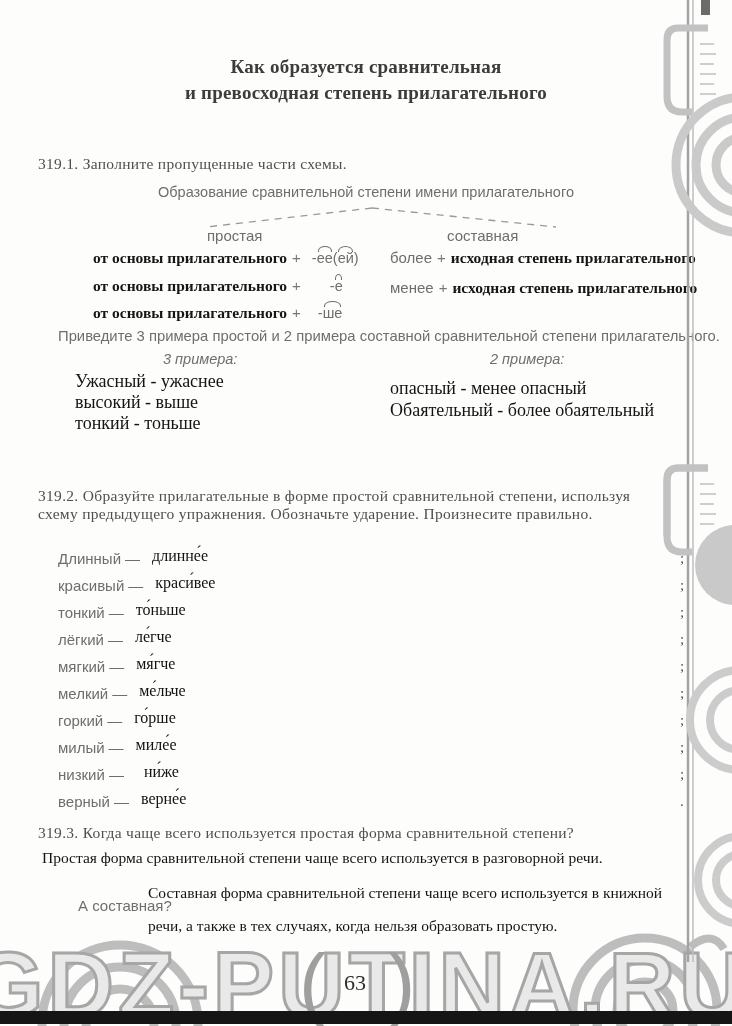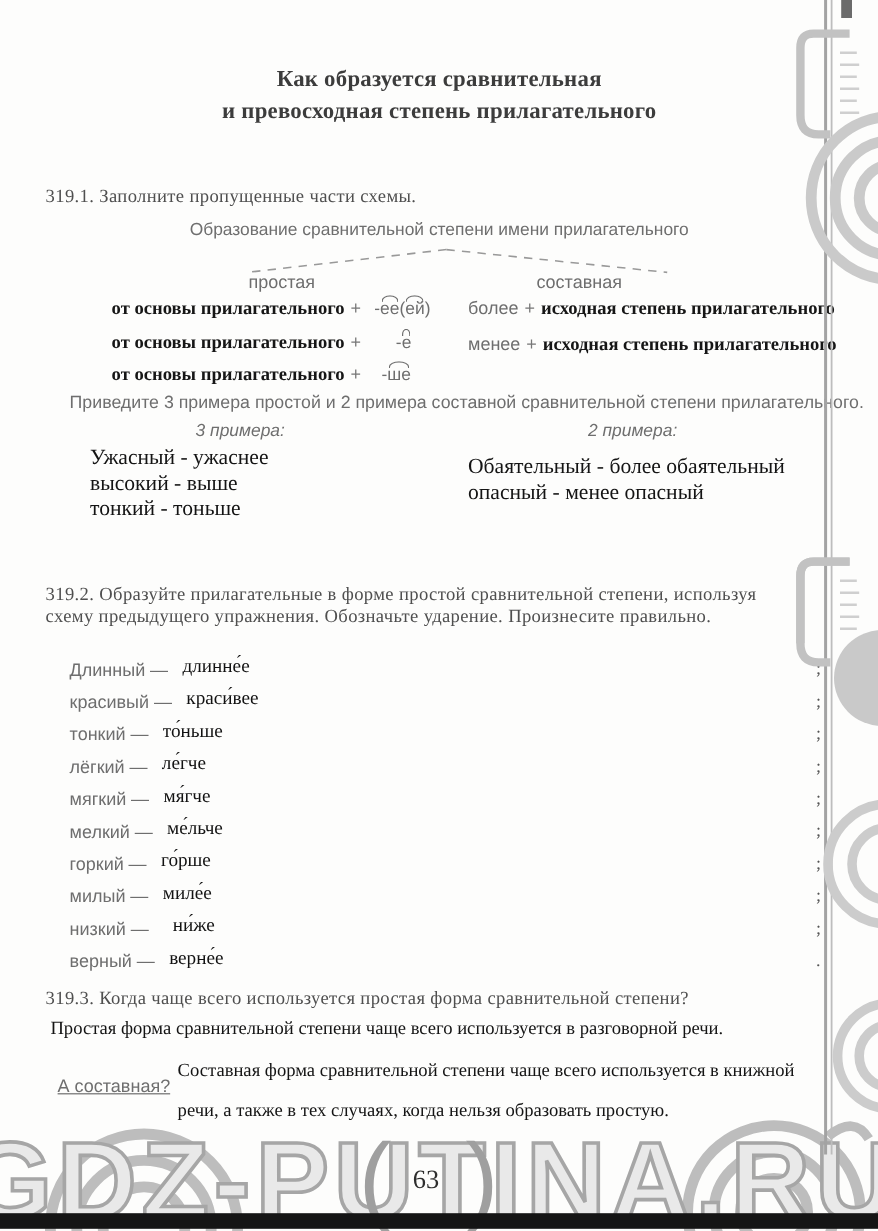--- a/index.html
+++ b/index.html
@@ -91,43 +91,43 @@
 
   <div class="abs ex-header sans" style="left:163px;top:351px;">3 примера:</div>
   <div class="abs ex-header sans" style="left:490px;top:351px;">2 примера:</div>
 
   <div class="abs ex-block" style="left:75px;top:371px;">
     <div>Ужасный - ужаснее</div>
     <div>высокий - выше</div>
     <div>тонкий - тоньше</div>
   </div>
   <div class="abs ex-block" style="left:390px;top:377px;line-height:22px;">
+    <div>опасный - менее опасный</div>
     <div>Обаятельный - более обаятельный</div>
-    <div>опасный - менее опасный</div>
   </div>
 
   <div class="abs task-text" style="left:38px;top:487px;width:640px;">
     <div>319.2. Образуйте прилагательные в форме простой сравнительной степени, используя</div>
     <div>схему предыдущего упражнения. Обозначьте ударение. Произнесите правильно.</div>
   </div>
 
   <div class="abs w-row" style="left:58px;top:550px;width:640px;"><span class="w-word">Длинный</span><span class="w-dash sans">—</span><span class="w-ans">длинне́е</span><span class="w-sep">;</span></div>
   <div class="abs w-row" style="left:58px;top:577px;width:640px;"><span class="w-word">красивый</span><span class="w-dash sans">—</span><span class="w-ans">краси́вее</span><span class="w-sep">;</span></div>
   <div class="abs w-row" style="left:58px;top:604px;width:640px;"><span class="w-word">тонкий</span><span class="w-dash sans">—</span><span class="w-ans">то́ньше</span><span class="w-sep">;</span></div>
   <div class="abs w-row" style="left:58px;top:631px;width:640px;"><span class="w-word">лёгкий</span><span class="w-dash sans">—</span><span class="w-ans">ле́гче</span><span class="w-sep">;</span></div>
   <div class="abs w-row" style="left:58px;top:658px;width:640px;"><span class="w-word">мягкий</span><span class="w-dash sans">—</span><span class="w-ans">мя́гче</span><span class="w-sep">;</span></div>
   <div class="abs w-row" style="left:58px;top:685px;width:640px;"><span class="w-word">мелкий</span><span class="w-dash sans">—</span><span class="w-ans">ме́льче</span><span class="w-sep">;</span></div>
   <div class="abs w-row" style="left:58px;top:712px;width:640px;"><span class="w-word">горкий</span><span class="w-dash sans">—</span><span class="w-ans">го́рше</span><span class="w-sep">;</span></div>
   <div class="abs w-row" style="left:58px;top:739px;width:640px;"><span class="w-word">милый</span><span class="w-dash sans">—</span><span class="w-ans">миле́е</span><span class="w-sep">;</span></div>
   <div class="abs w-row" style="left:58px;top:766px;width:640px;"><span class="w-word">низкий</span><span class="w-dash sans">—</span><span class="w-ans" style="margin-left:16px;">ни́же</span><span class="w-sep">;</span></div>
   <div class="abs w-row" style="left:58px;top:793px;width:640px;"><span class="w-word">верный</span><span class="w-dash sans">—</span><span class="w-ans">верне́е</span><span class="w-sep">.</span></div>
 
   <div class="abs task-text" style="left:38px;top:824px;">319.3. Когда чаще всего используется простая форма сравнительной степени?</div>
   <div class="abs answer" style="left:42px;top:849px;">Простая форма сравнительной степени чаще всего используется в разговорной речи.</div>
-  <div class="abs q-label sans" style="left:48px;top:897px;text-decoration:underline;">А составная?</div>
+  <div class="abs q-label sans" style="left:78px;top:897px;">А составная?</div>
   <div class="abs answer" style="left:148px;top:884px;">Составная форма сравнительной степени чаще всего используется в книжной</div>
   <div class="abs answer" style="left:148px;top:917px;">речи, а также в тех случаях, когда нельзя образовать простую.</div>
 
   <svg class="abs" style="left:0;top:925px;" width="732" height="101">
     <g fill="none" stroke="#bdbdbd">
       <circle cx="120" cy="98" r="34" stroke-width="9"></circle>
       <circle cx="120" cy="98" r="56" stroke-width="9"></circle>
       <circle cx="120" cy="98" r="78" stroke-width="9"></circle>
       <circle cx="645" cy="85" r="28" stroke-width="9"></circle>
       <circle cx="645" cy="85" r="50" stroke-width="9"></circle>

